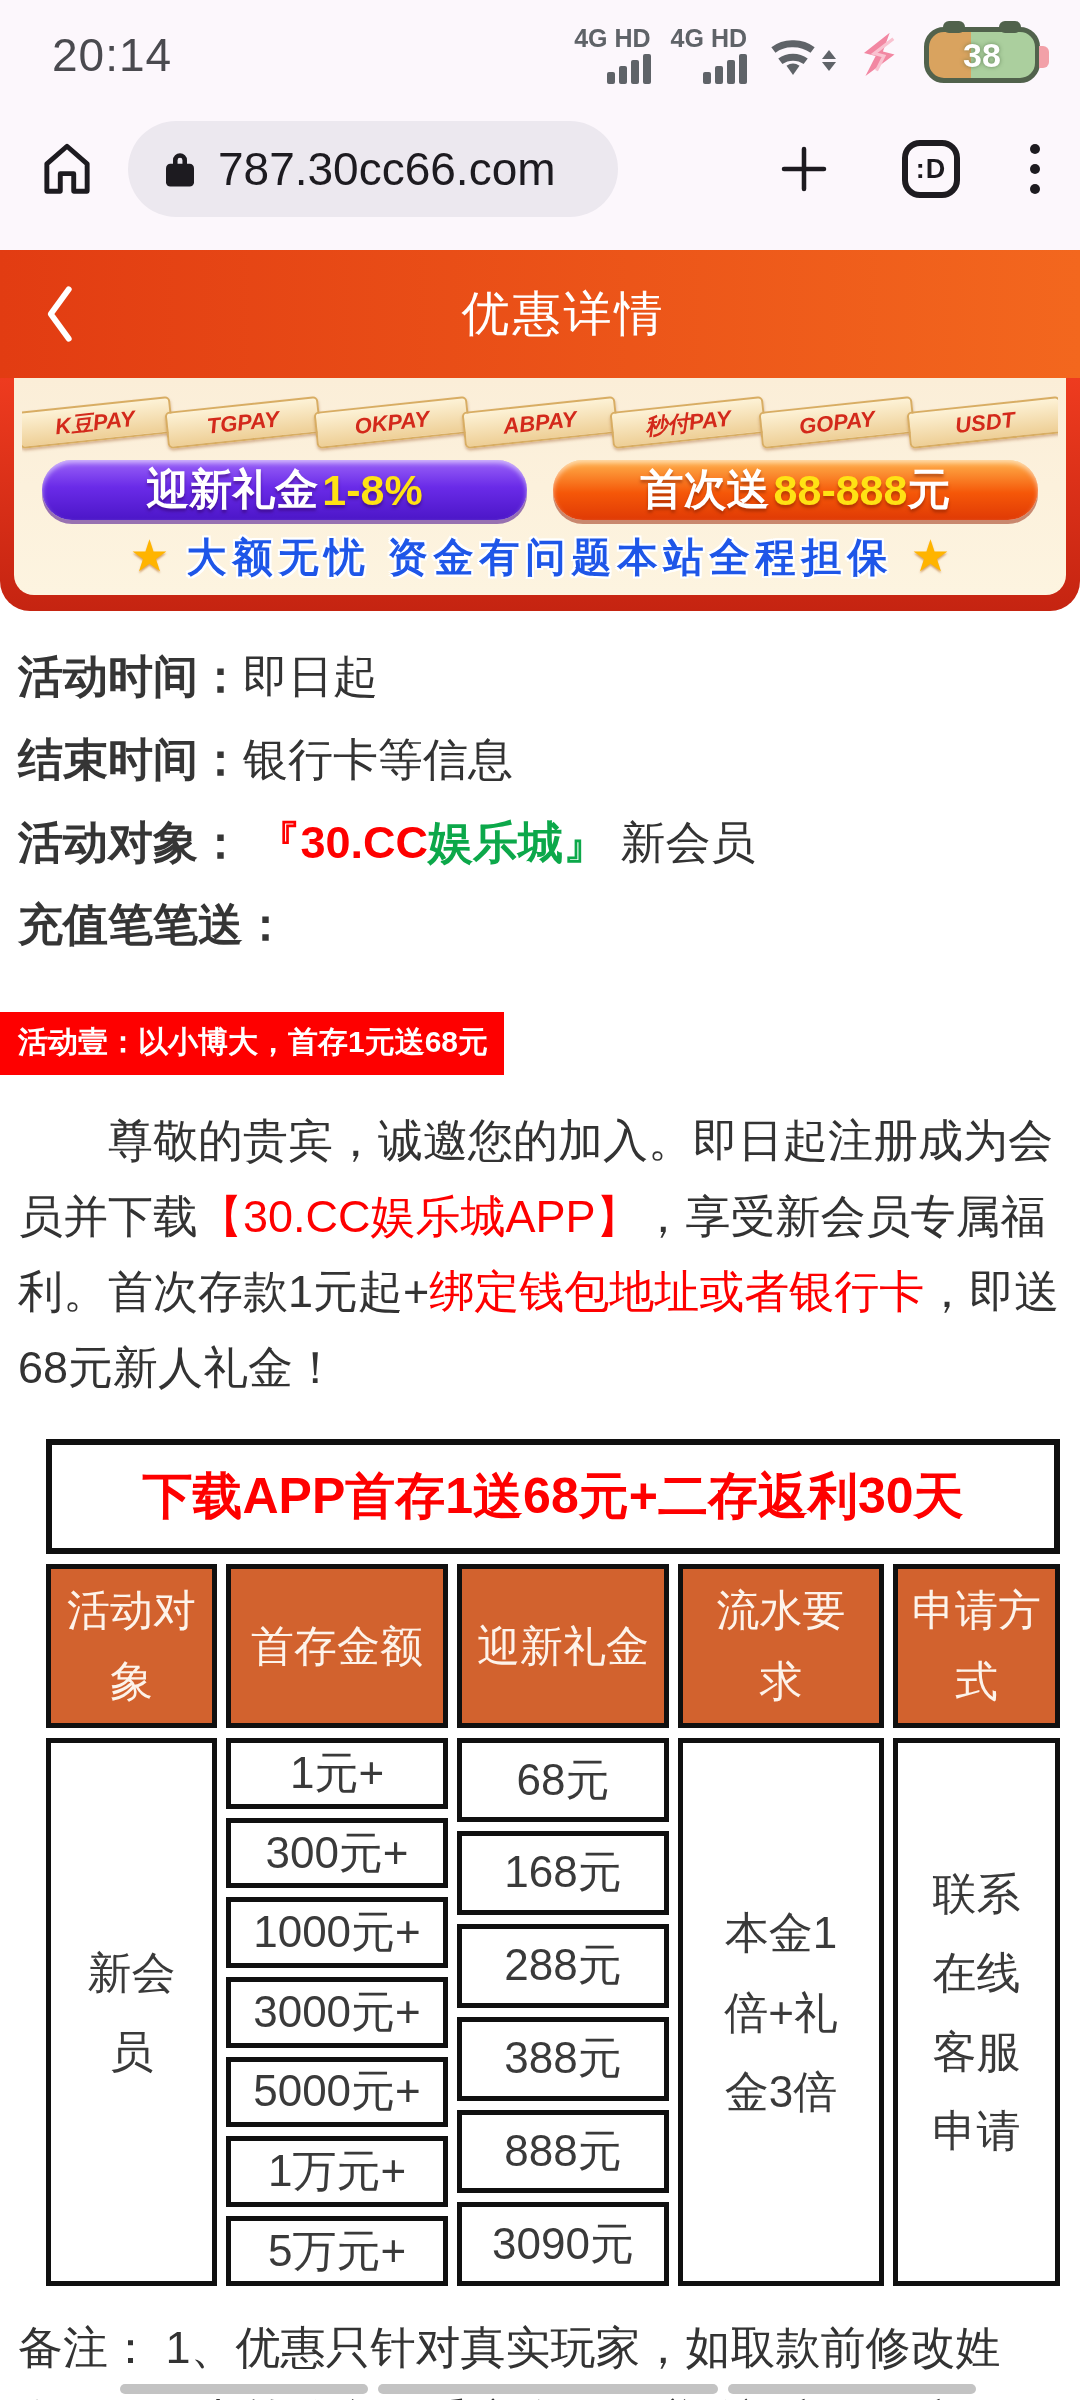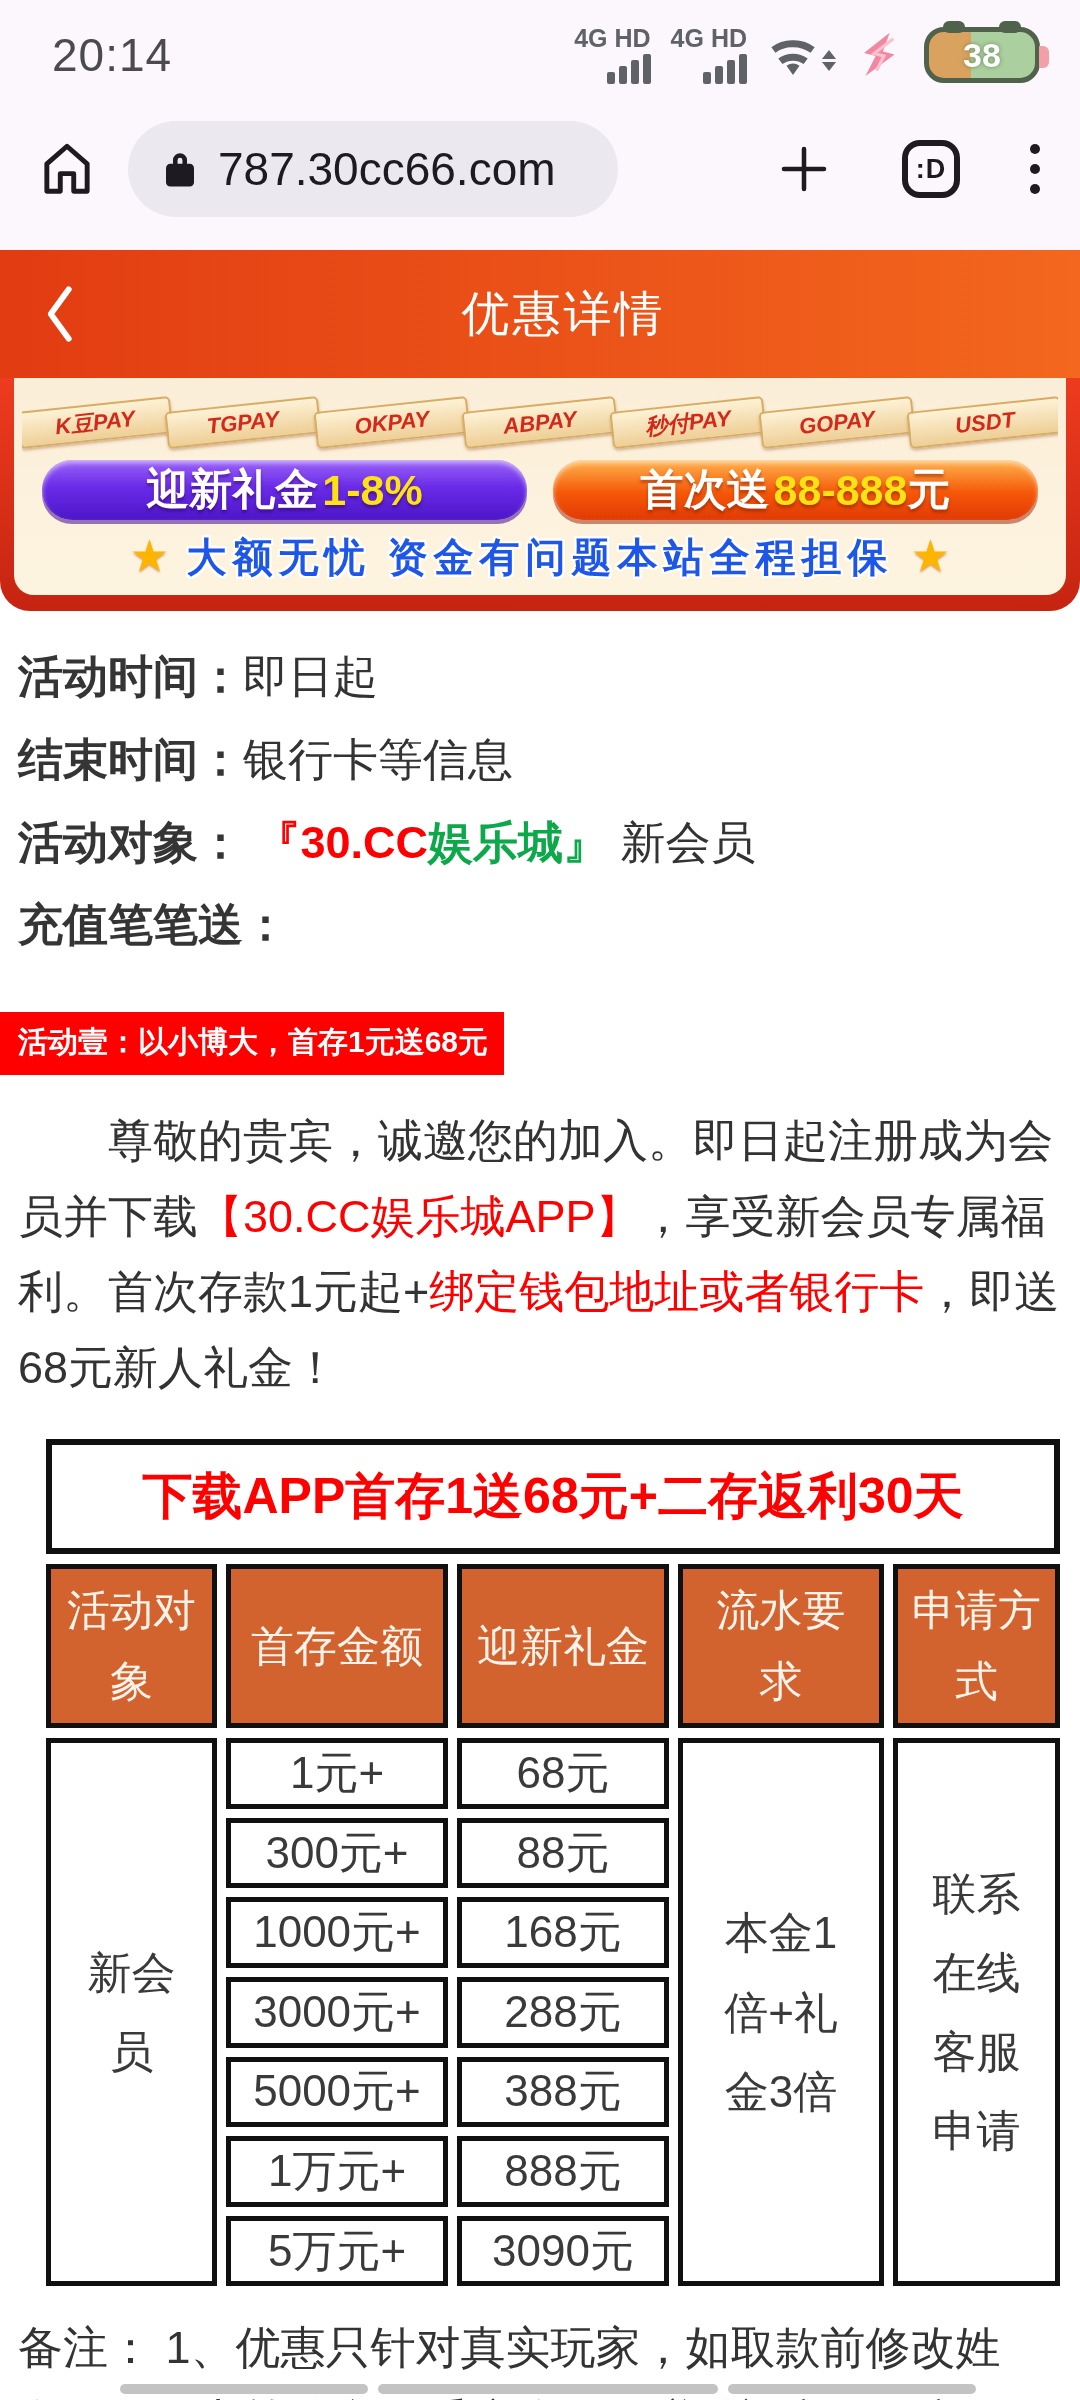--- a/index.html
+++ b/index.html
@@ -302,21 +302,20 @@
         <div class="sub-cell">1元+</div>
         <div class="sub-cell">300元+</div>
         <div class="sub-cell">1000元+</div>
         <div class="sub-cell">3000元+</div>
         <div class="sub-cell">5000元+</div>
         <div class="sub-cell">1万元+</div>
         <div class="sub-cell">5万元+</div>
       </div>
       <div class="stack">
         <div class="sub-cell">68元</div>
-        <div class="sub-cell">88元</div>
         <div class="sub-cell">168元</div>
         <div class="sub-cell">288元</div>
         <div class="sub-cell">388元</div>
         <div class="sub-cell">888元</div>
         <div class="sub-cell">3090元</div>
       </div>
       <div class="span-cell">本金1倍+礼金3倍</div>
       <div class="span-cell">联系在线客服申请</div>
     </div>
   </div>

